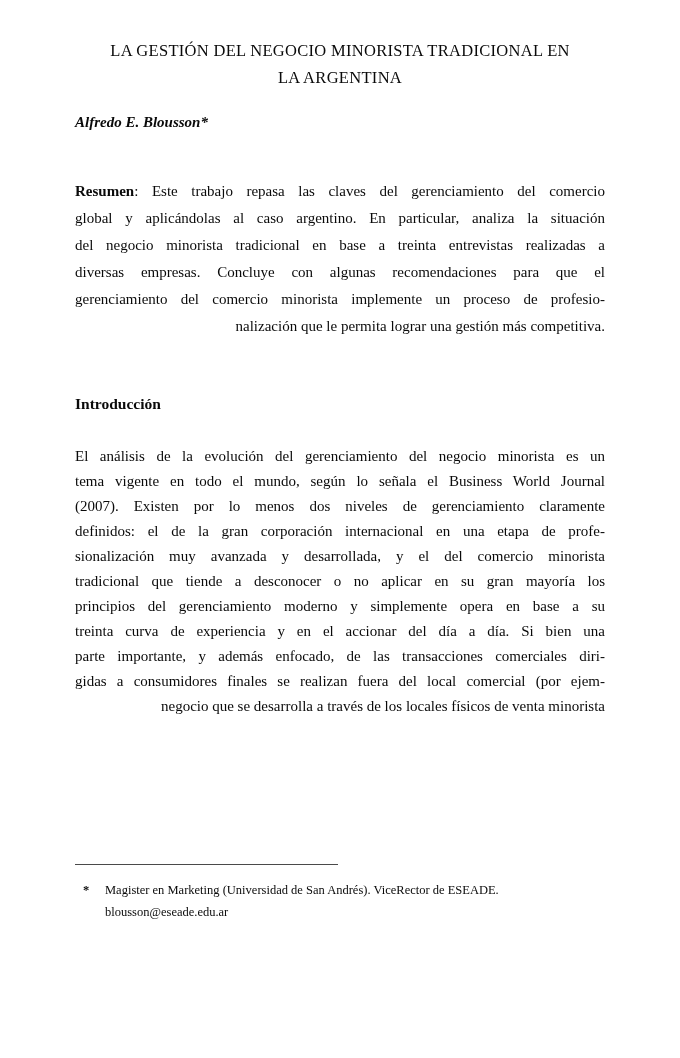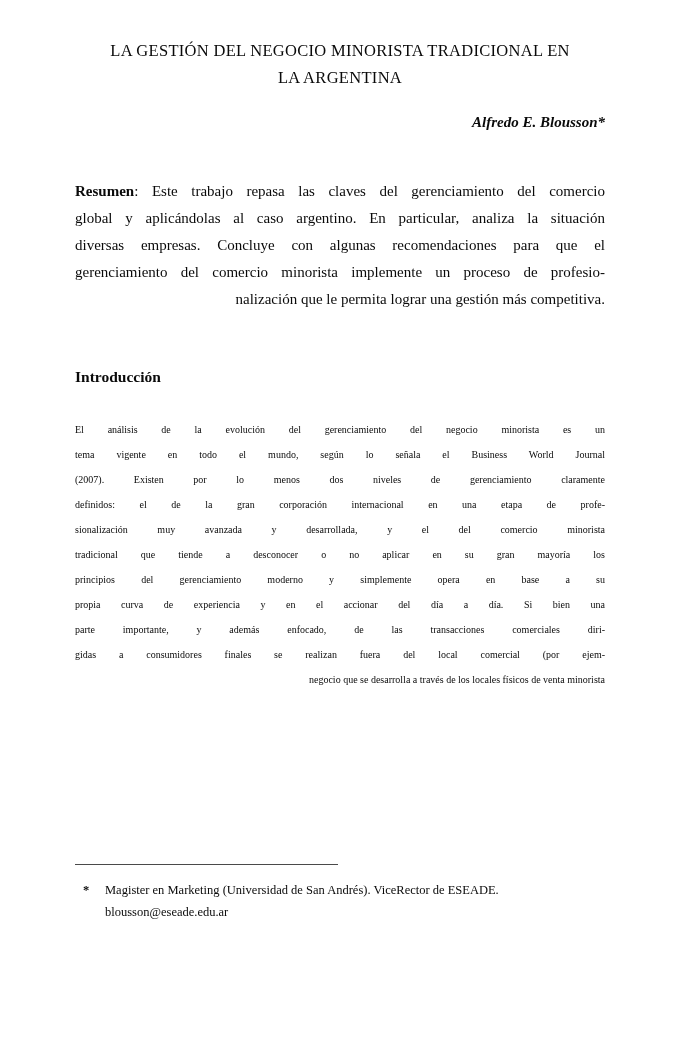--- a/index.html
+++ b/index.html
@@ -34,21 +34,21 @@
   .paper-title {
     margin-top: 37px;
     text-align: center;
     font-weight: normal;
     font-size: 16.5px;
     line-height: 27px;
     letter-spacing: 0.3px;
   }
   .author-byline {
     margin-top: 21px;
-    text-align: right;
+    text-align: left;
     font-weight: bold;
     font-style: italic;
     font-size: 15px;
     line-height: 20px;
   }
   .abstract-paragraph {
     margin-top: 46px;
     font-size: 15px;
   }
   .abstract-paragraph .jline,
@@ -64,21 +64,21 @@
     text-align: right;
   }
   .section-heading {
     margin-top: 54px;
     font-weight: bold;
     font-size: 15.5px;
     line-height: 20px;
   }
   .intro-paragraph {
     margin-top: 30px;
-    font-size: 10px;
+    font-size: 15px;
   }
   .intro-paragraph .jline,
   .intro-paragraph .jline-last {
     line-height: 25px;
   }
   .footnote-block {
     position: absolute;
     left: 75px;
     top: 864px;
     width: 530px;
@@ -114,36 +114,37 @@
     <div class="paper-title">
       <div>LA GESTIÓN DEL NEGOCIO MINORISTA TRADICIONAL EN</div>
       <div>LA ARGENTINA</div>
     </div>
 
     <div class="author-byline">Alfredo E. Blousson*</div>
 
     <div class="abstract-paragraph">
       <div class="jline"><span class="bold">Resumen</span><span>: Este trabajo repasa las claves del gerenciamiento del comercio</span></div>
       <div class="jline">global y aplicándolas al caso argentino. En particular, analiza la situación</div>
+      <div class="jline">del negocio minorista tradicional en base a treinta entrevistas realizadas a</div>
       <div class="jline">diversas empresas. Concluye con algunas recomendaciones para que el</div>
       <div class="jline">gerenciamiento del comercio minorista implemente un proceso de profesio-</div>
       <div class="jline-last">nalización que le permita lograr una gestión más competitiva.</div>
     </div>
 
     <div class="section-heading">Introducción</div>
 
     <div class="intro-paragraph">
       <div class="jline">El análisis de la evolución del gerenciamiento del negocio minorista es un</div>
       <div class="jline">tema vigente en todo el mundo, según lo señala el Business World Journal</div>
       <div class="jline">(2007). Existen por lo menos dos niveles de gerenciamiento claramente</div>
       <div class="jline">definidos: el de la gran corporación internacional en una etapa de profe-</div>
       <div class="jline">sionalización muy avanzada y desarrollada, y el del comercio minorista</div>
       <div class="jline">tradicional que tiende a desconocer o no aplicar en su gran mayoría los</div>
       <div class="jline">principios del gerenciamiento moderno y simplemente opera en base a su</div>
-      <div class="jline">propia curva de experiencia y en el accionar del día a día. Si bien una</div>
+      <div class="jline">treinta curva de experiencia y en el accionar del día a día. Si bien una</div>
       <div class="jline">parte importante, y además enfocado, de las transacciones comerciales diri-</div>
       <div class="jline">gidas a consumidores finales se realizan fuera del local comercial (por ejem-</div>
       <div class="jline-last">negocio que se desarrolla a través de los locales físicos de venta minorista</div>
     </div>
 
   </div>
 
   <div class="footnote-block">
     <div class="footnote-rule"></div>
     <div class="footnote">

